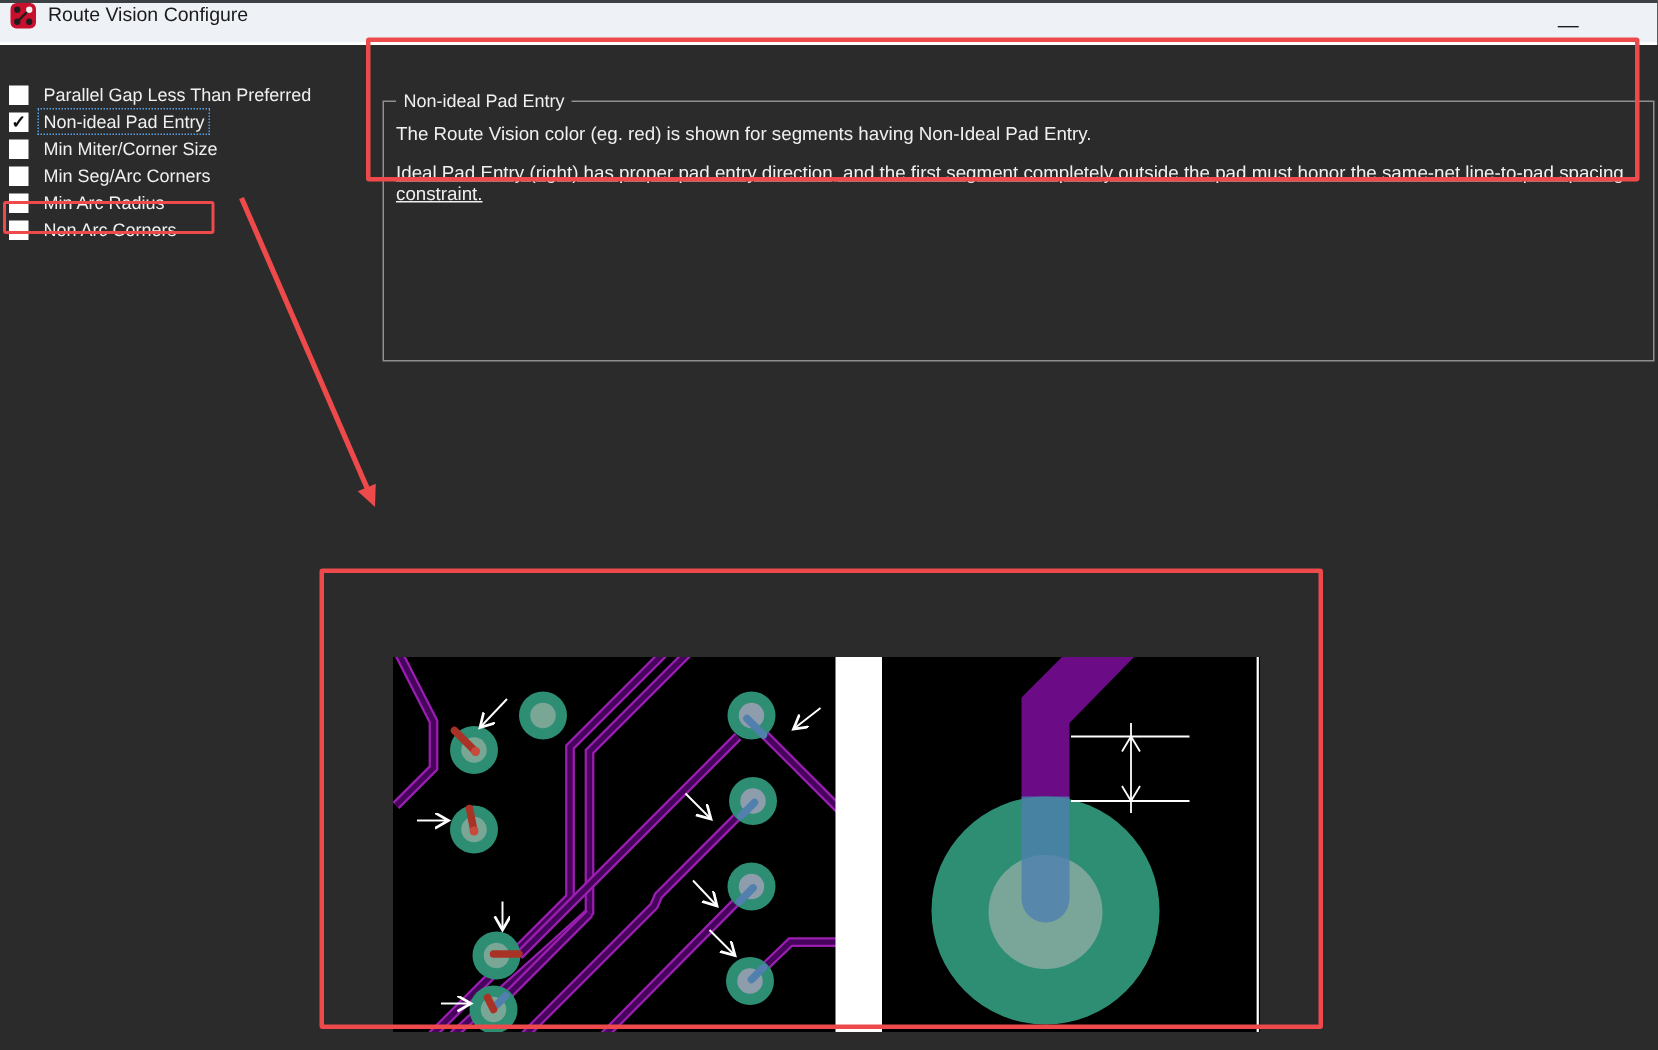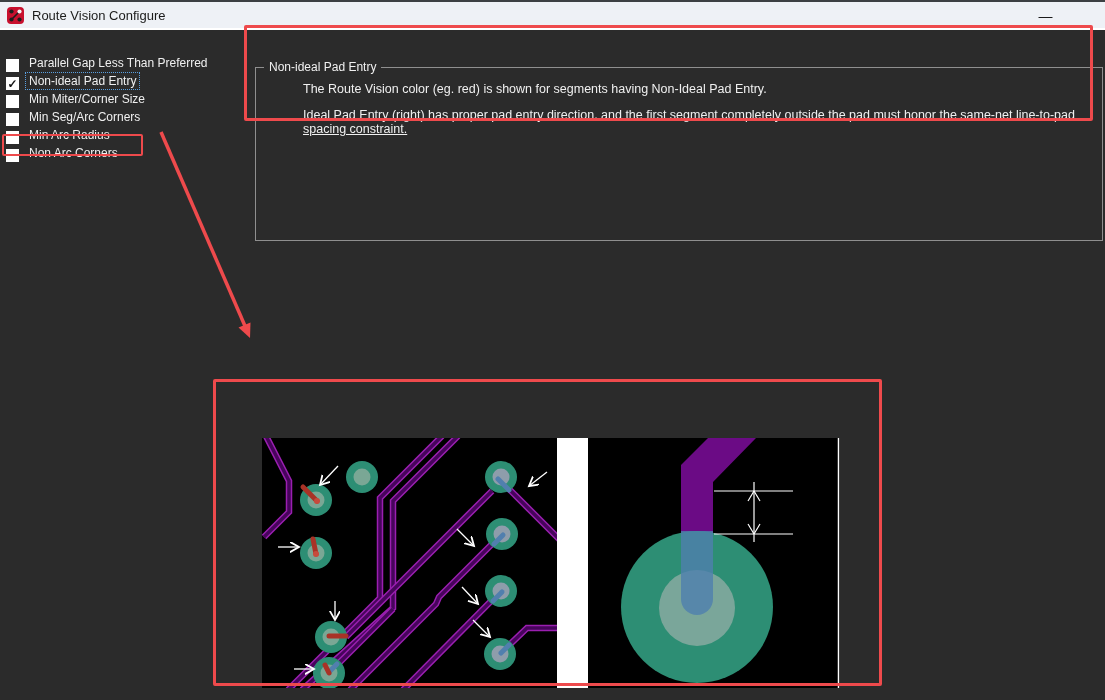--- a/index.html
+++ b/index.html
@@ -3,56 +3,56 @@
 <meta charset="utf-8">
 <style>
   * { margin:0; padding:0; box-sizing:border-box; }
   html,body { width:1105px; height:700px; overflow:hidden; }
   body { font-family:"Liberation Sans", sans-serif; background:var(--client_bg); position:relative; }
 
   
   .titlebar {
     position:absolute; left:0; top:0; width:1105px; height:28px;
     background:var(--titlebar_bg); border-top:2px solid #3c4043;
-    display:flex; align-items:center; padding-left:7px;
+    display:flex; align-items:flex-start; padding-left:7px;
   }
   .titlebar-sep { position:absolute; left:0; top:28px; width:1105px; height:2px; background:#ffffff; }
   .app-icon { width:17px; height:17px; border-radius:4px; background:var(--icon_red); position:relative; margin-right:8px; flex:0 0 auto; }
   .app-icon svg { position:absolute; left:0; top:0; }
   .title-text { font-size:13px; color:var(--titlebar_text); }
   .min-btn {
     position:absolute; left:1018px; top:0; width:55px; height:28px;
     display:flex; align-items:center; justify-content:center;
     color:#1b1b1b; font-size:14px; line-height:1; background:transparent; border:none; cursor:default;
   }
 
   
   .client { position:absolute; left:0; top:30px; width:1105px; height:670px; background:var(--client_bg); }
 
   
   .cb-list { position:absolute; left:6px; top:24px; }
-  .cb-row { display:flex; align-items:flex-end; height:18px; }
+  .cb-row { display:flex; align-items:center; height:18px; }
   .cb-box {
     width:13px; height:13px; background:#ffffff; margin-right:6px; flex:0 0 auto;
     display:flex; align-items:center; justify-content:center;
     font-size:12px; font-weight:bold; color:#111; line-height:1;
   }
   .cb-label { font-size:12px; color:var(--text_light); white-space:nowrap; padding:1px 3px; border:1px dotted transparent; }
   .cb-label.focused { border:1px dotted var(--focus_dotted); }
 
   
   .groupbox {
     position:absolute; left:255px; top:37px; width:848px; height:174px;
     border:1px solid var(--groupbox_border);
   }
   .gb-legend {
     position:absolute; left:8px; top:-8px; background:var(--client_bg);
     padding:0 5px; font-size:12px; color:var(--text_light);
   }
-  .gb-text { padding:14px 10px 0 8px;margin-left:39px; }
+  .gb-text { padding:14px 10px 0 8px; }
   .gb-text p { font-size:12.5px; color:var(--text_light); margin:0; }
   .gb-text p + p { margin-top:12px;text-decoration:underline; }
 
   
   .anno-rect { position:absolute; border:3px solid var(--accent_red); border-radius:2px; pointer-events:none; z-index:6; }
   .anno-gb   { left:244px; top:25px;  width:849px; height:96px; }
   .anno-cb   { left:2px;   top:134px; width:141px; height:22px; border-width:2.5px; }
   .anno-img  { left:213px; top:379px; width:669px; height:307px; }
   .anno-arrow-svg { position:absolute; left:0; top:0; width:1105px; height:700px; pointer-events:none; z-index:5; }
 

